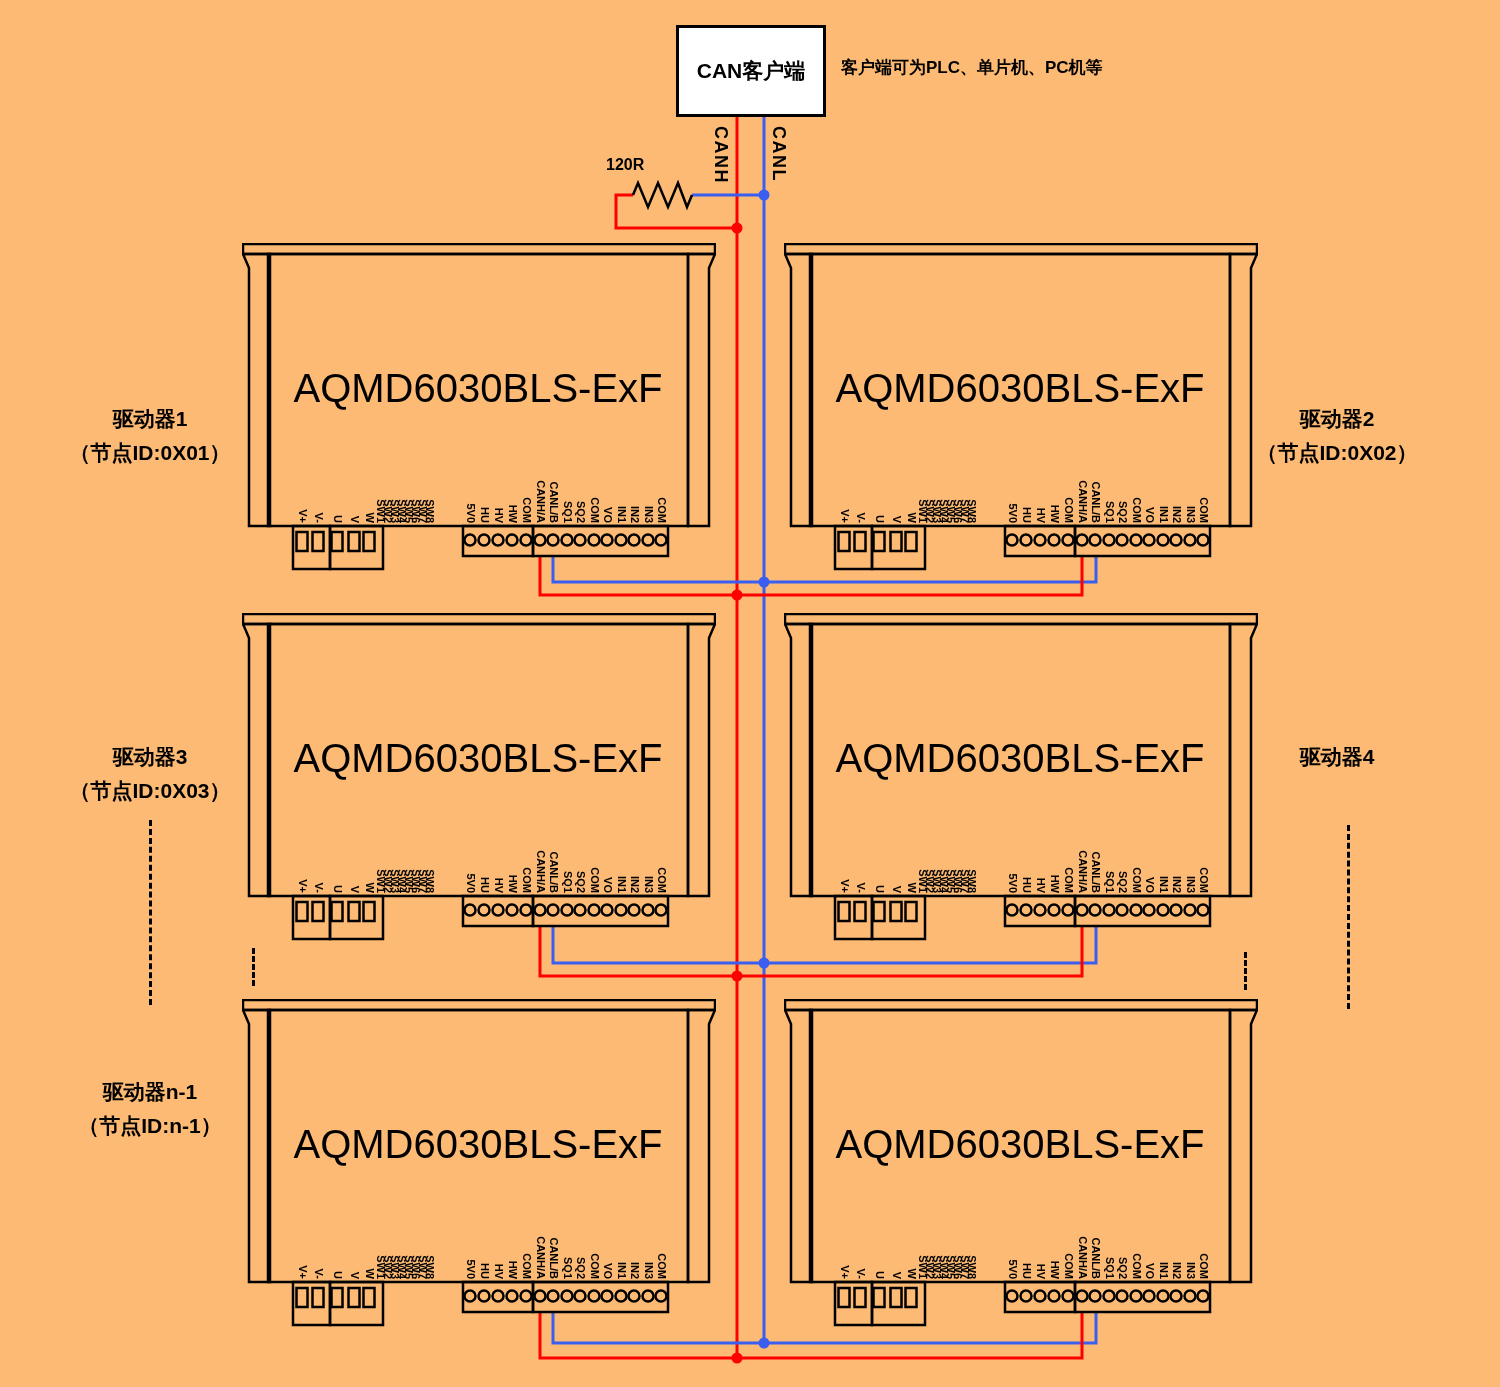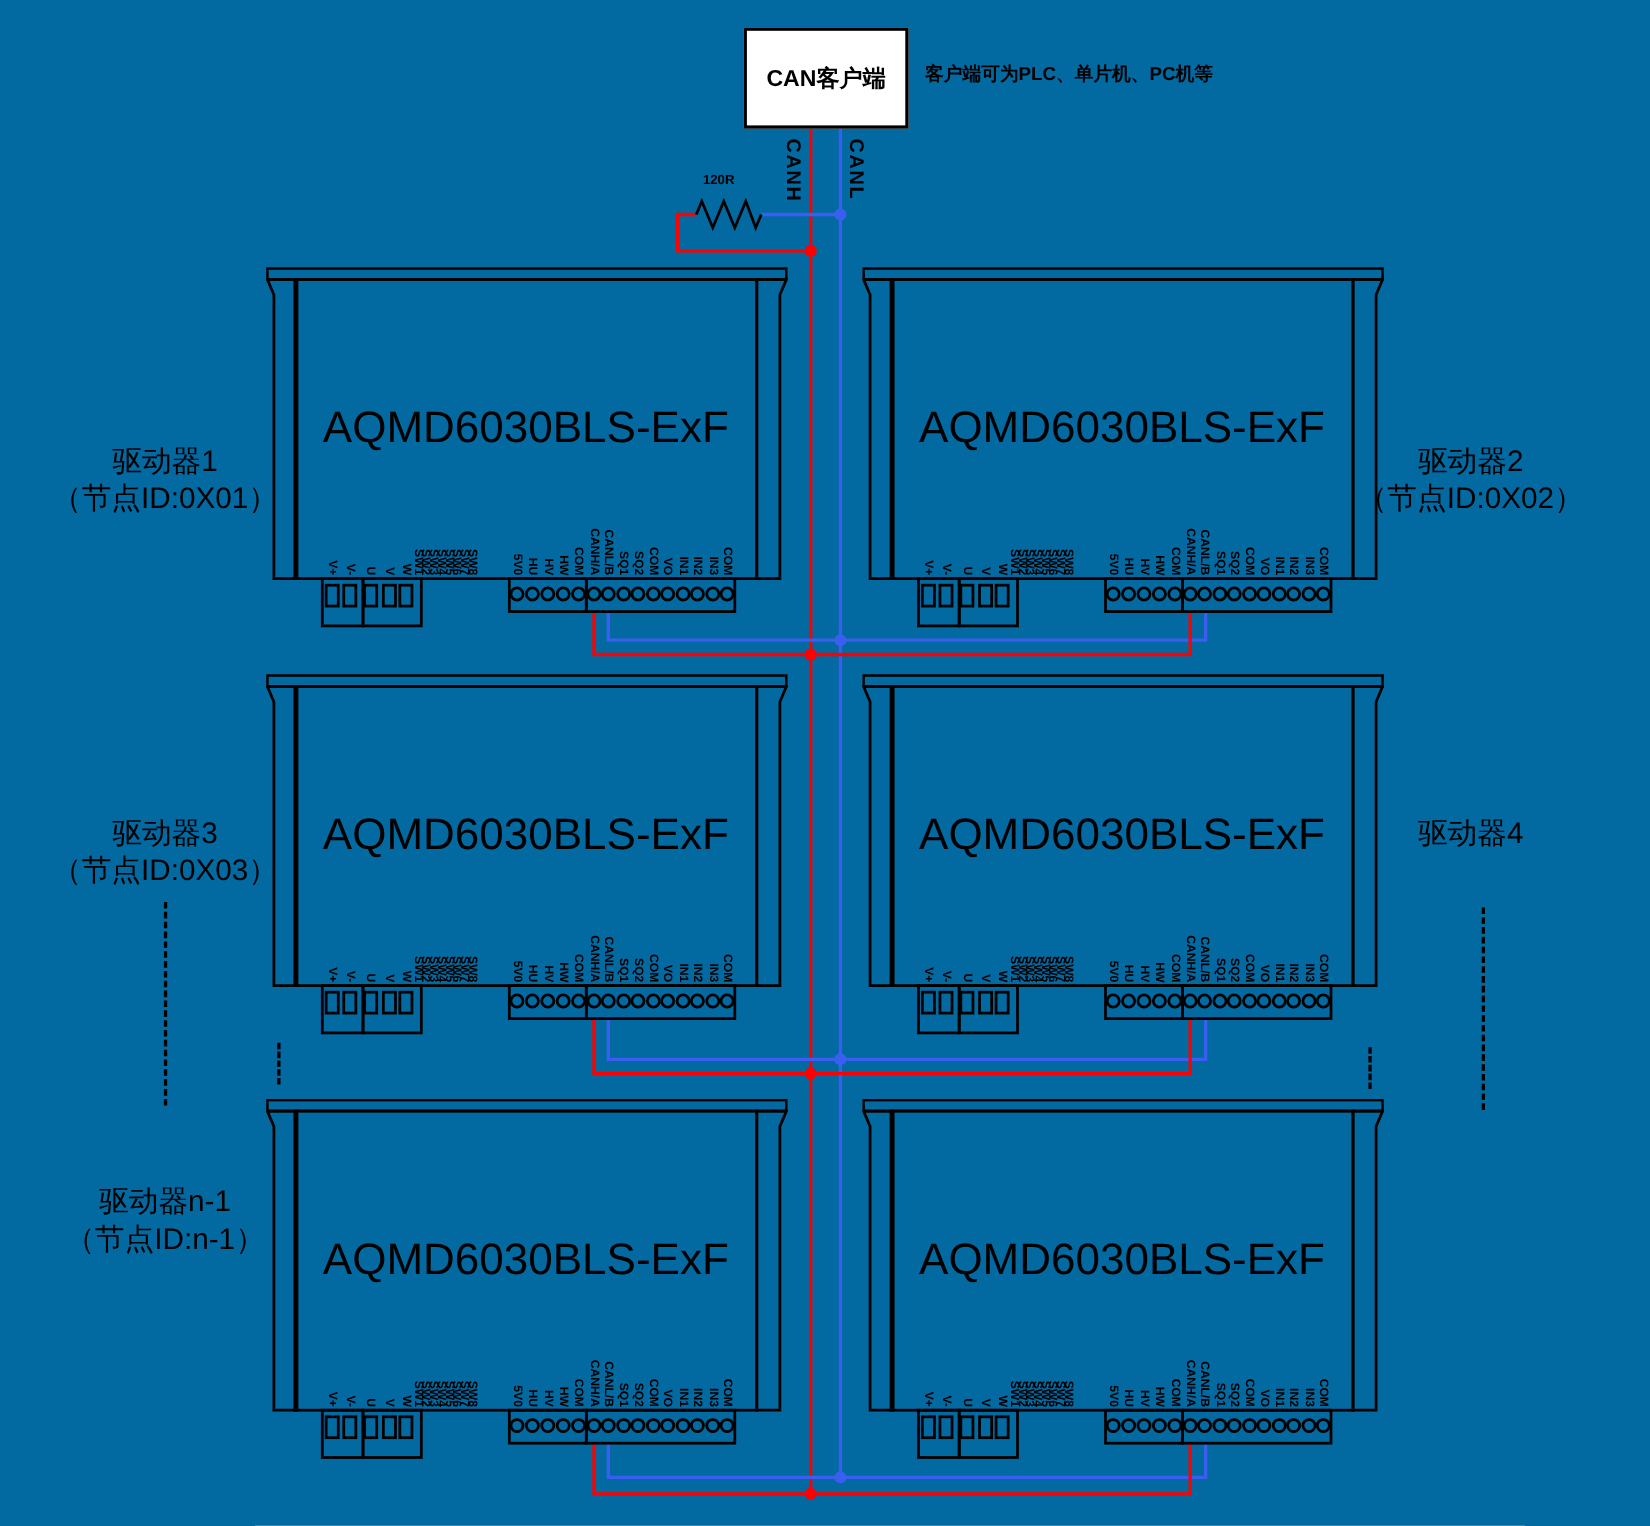--- a/index.html
+++ b/index.html
@@ -1,42 +1,42 @@
 <!DOCTYPE html>
 <html style="--canh: #ff0000; --canl: #3a5ff0;"><head>
 <meta charset="utf-8">
 <style>
   :root { --canh:#ff0000; --canl:#3a5ff0; --ink:#000000; }
   * { margin:0; padding:0; box-sizing:border-box; }
   body { background:#fff; font-family:"Liberation Sans","DejaVu Sans",sans-serif; }
-  #stage { position:relative; width:1500px; height:1387px; background:#0369a1; overflow:hidden; }
+  #stage { position:relative; width:1500px; height:1387px; background:#fdba74; overflow:hidden; }
 
   #wiring { position:absolute; left:0; top:0; }
   .wire-h { stroke:var(--canh); stroke-width:3; fill:none; }
   .wire-l { stroke:var(--canl); stroke-width:3; fill:none; }
   .blk    { stroke:var(--ink); stroke-width:2.5; fill:none; }
   .dot-h  { fill:var(--canh); }
   .dot-l  { fill:var(--canl); }
 
   .client-box { position:absolute; left:676px; top:25px; width:150px; height:92px;
     border:3px solid var(--ink); background:#fff; display:flex; align-items:center;
     justify-content:center; font-size:21px; font-weight:700; letter-spacing:0; }
   .client-note { position:absolute; left:841px; top:56px; font-size:17px; font-weight:700;
     white-space:nowrap; color:var(--ink); }
 
   .vcan { position:absolute; transform-origin:0 0; transform:rotate(90deg);
     font-size:18px; font-weight:700; letter-spacing:1.5px; white-space:nowrap; }
-  .res-label { position:absolute; left:639px; top:156px; font-size:12px; font-weight:700; }
+  .res-label { position:absolute; left:606px; top:156px; font-size:16px; font-weight:700; }
 
   .driver-mount { position:absolute; width:474px; height:330px; }
   .mod-title { font-size:40px; font-weight:400; fill:var(--ink); }
   .pin-label { font-size:11px; font-weight:700; fill:var(--ink); }
 
-  .name-label { position:absolute; width:290px; text-align:center; font-weight:400;
-    font-size:27px; line-height:34px; white-space:nowrap; color:var(--ink); }
+  .name-label { position:absolute; width:290px; text-align:center; font-weight:700;
+    font-size:21px; line-height:34px; white-space:nowrap; color:var(--ink); }
   .name-label .l2 { letter-spacing:0; }
 
   .dashv { position:absolute; width:0; border-left:3px dashed var(--ink); }
 </style>
 </head>
 <body>
 
 <div id="stage">
 
   <svg id="wiring" width="1500" height="1387" viewBox="0 0 1500 1387">

